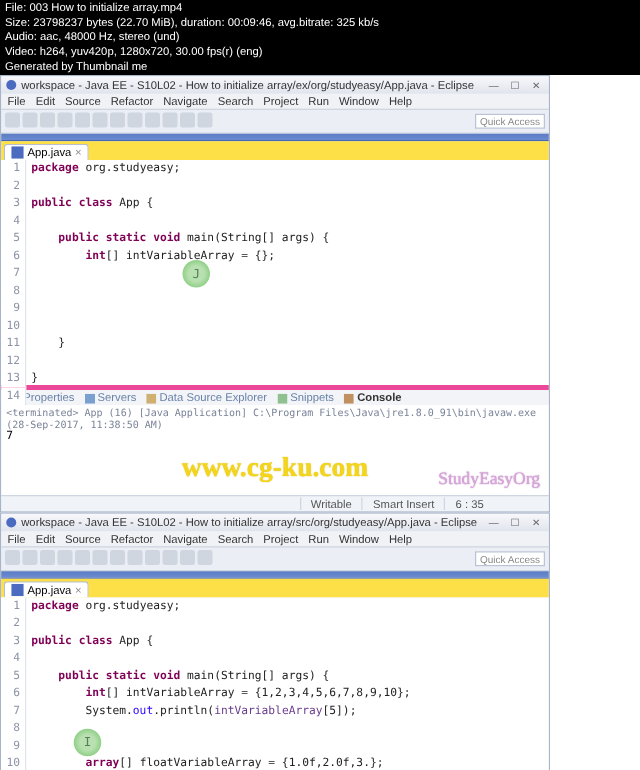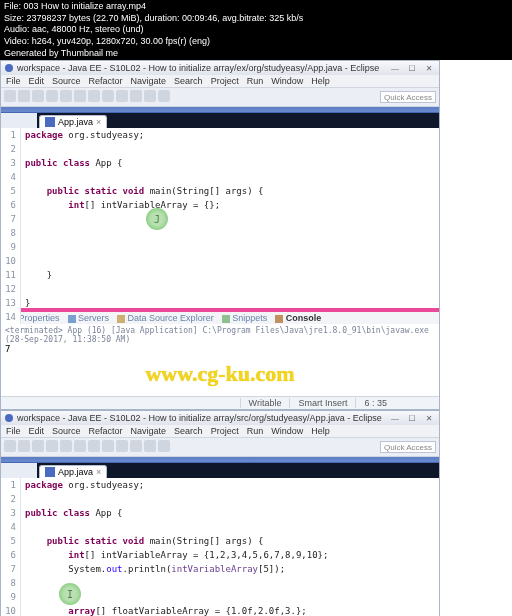--- a/index.html
+++ b/index.html
@@ -10,21 +10,21 @@
   .titlebar svg { margin-right: 3px; }
   .titlebar-title { flex: 1; color: #333; }
   .win-controls { display: flex; gap: 3px; }
   .win-btn { width: 14px; height: 12px; display: flex; align-items: center; justify-content: center; font-size: 8px; color: #666; }
   .menubar { display: flex; gap: 8px; padding: 1px 5px; font-size: 9px; color: #333; background: #f0f2f6; }
   .toolbar { background: #ebeef5; padding: 2px 3px; display: flex; align-items: center; justify-content: space-between; border-top: 1px solid #d0d6e0; border-bottom: 1px solid #d0d6e0; }
   .toolbar-icons { height: 14px; display: flex; gap: 2px; }
   .tool-dot { width: 12px; height: 12px; background: #d0d6e0; border-radius: 2px; }
   .quick-access { border: 1px solid #bcc4d4; background: #fff; font-size: 8px; color: #888; padding: 0 3px; height: 12px; display: flex; align-items: center; }
   .coolbar { height: 6px; background: linear-gradient(#5b7cc4,#6c8bd0); border-bottom: 1px solid #4568b0; }
-  .tab-row { display: flex; background: #0f172a; padding-top: 2px; padding-left: 2px; margin-left: 36px; }
+  .tab-row { display: flex; background: #fde047; padding-top: 2px; padding-left: 2px; }
   .editor-tab { background: #fff; border: 1px solid #b8c0d0; border-bottom: none; border-radius: 3px 3px 0 0; padding: 1px 5px; font-size: 9px; display: flex; align-items: center; gap: 3px; }
   .tab-icon { width: 10px; height: 10px; }
   .tab-close { color: #888; font-size: 9px; }
   .editor-body { background: #fff; position: relative; }
   .code-line { display: flex; font-family: Consolas, monospace; font-size: 9px; line-height: 14px; min-height: 14px; }
   .gutter { width: 20px; text-align: right; padding-right: 4px; color: #8a94a6; background: #fff; border-right: 1px solid #e0e4ec; }
   .src { padding-left: 4px; white-space: pre; color: #222; }
   .kw { color: #7f0055; font-weight: bold; }
   .str { color: #2a00ff; }
   .hi { color: #6a3e8f; }
@@ -180,20 +180,21 @@
         </svg> <span>Snippets</span></span>
     <span class="btab" style="font-weight:bold;color:#333"><svg width="8" height="8">
           <rect width="8" height="8" fill="#c09060"></rect>
         </svg> <span>Console</span></span>
   </div>
   <div class="console">
     <div class="console-head">&lt;terminated&gt; App (16) [Java Application] C:\Program Files\Java\jre1.8.0_91\bin\javaw.exe (28-Sep-2017, 11:38:50 AM)</div>
     <div style="color:#000;">7</div>
     <div class="console-area">
       <span class="watermark">www.cg-ku.com</span>
+      <span class="study-logo">StudyEasyOrg</span>
     </div>
   </div>
   <div class="statusbar">
     <span class="status-item" style="flex:1"></span>
     <span class="status-item">Writable</span>
     <span class="status-item">Smart Insert</span>
     <span class="status-item">6 : 35</span>
     <span class="status-item" style="width:40px"></span>
   </div>
 </div>

